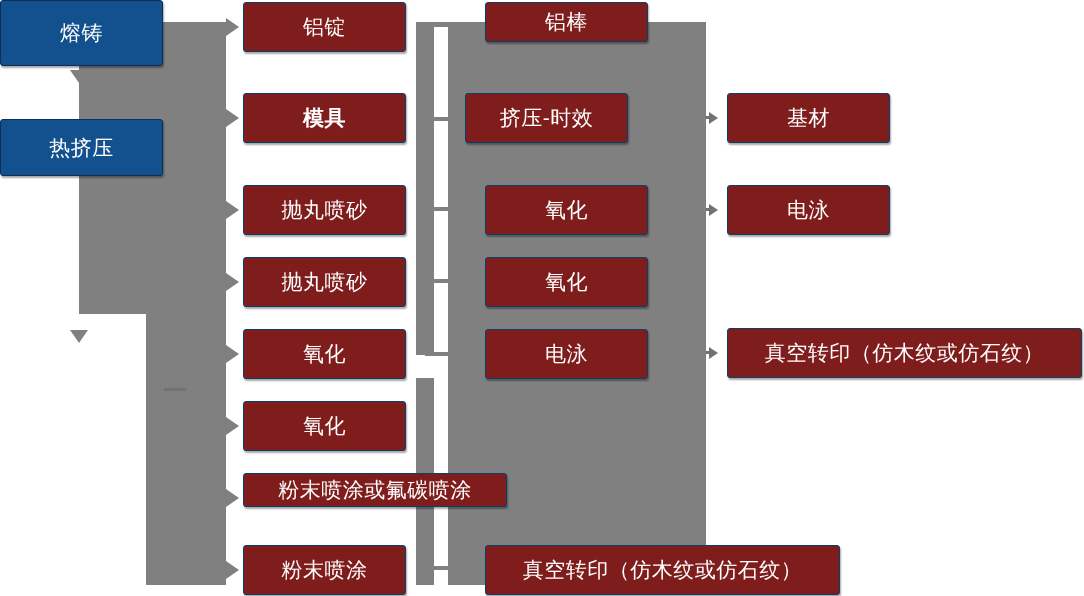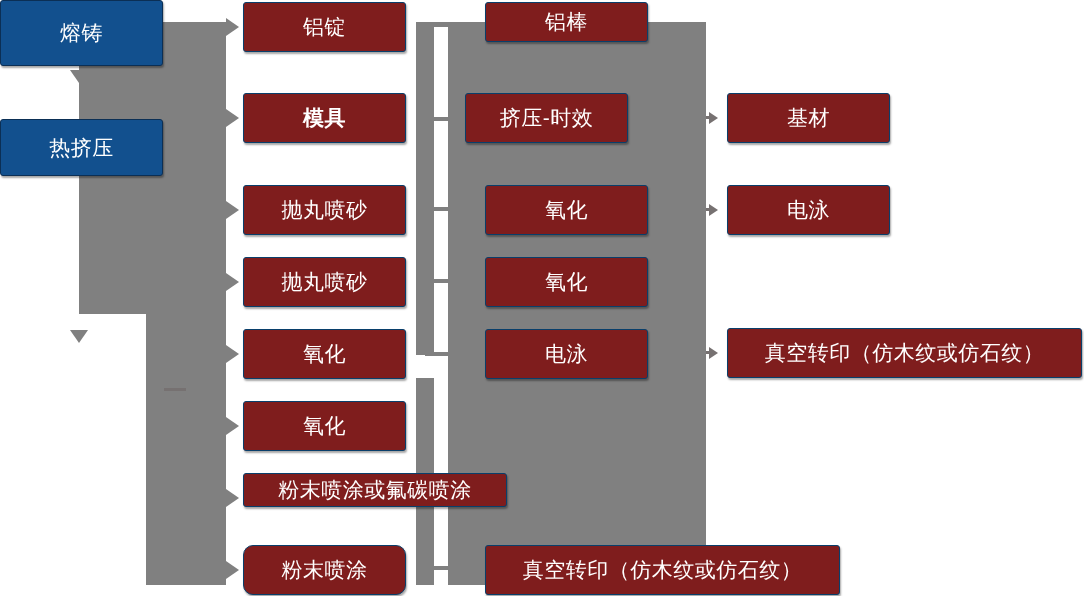--- a/index.html
+++ b/index.html
@@ -128,21 +128,21 @@
   </div>
   <div class="node mid" style="left:243px;top:329px;width:163px;height:50px;">
     <span>氧化</span>
   </div>
   <div class="node mid" style="left:243px;top:401px;width:163px;height:50px;">
     <span>氧化</span>
   </div>
   <div class="node mid" style="left:243px;top:473px;width:264px;height:34px;">
     <span>粉末喷涂或氟碳喷涂</span>
   </div>
-  <div class="node mid" style="left:243px;top:545px;width:163px;height:50px;border-radius:10px;">
+  <div class="node mid" style="left:243px;top:545px;width:163px;height:50px;">
     <span>粉末喷涂</span>
   </div>
 
   <div class="node mid" style="left:485px;top:2px;width:163px;height:40px;">
     <span>铝棒</span>
   </div>
   <div class="node mid" style="left:465px;top:93px;width:163px;height:50px;">
     <span>挤压-时效</span>
   </div>
   <div class="node mid" style="left:485px;top:185px;width:163px;height:50px;">

